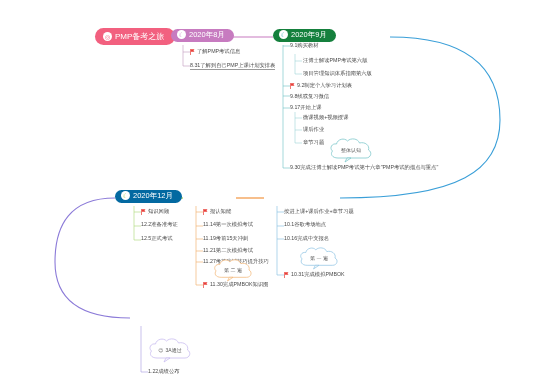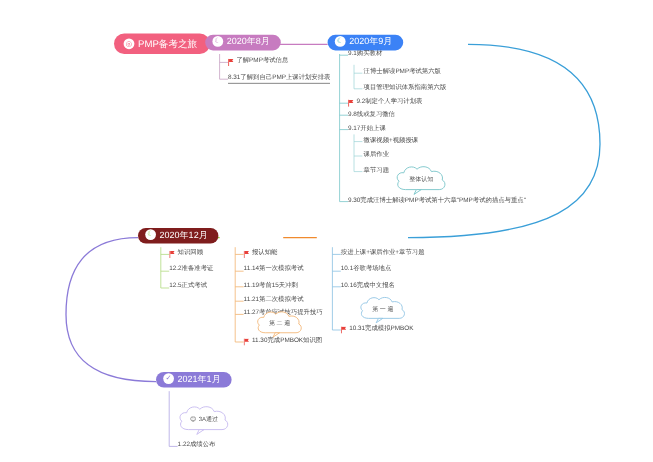--- a/index.html
+++ b/index.html
@@ -132,21 +132,21 @@
     <svg class="flag" viewBox="0 0 10 12">
       <path d="M1 0 L1 12" stroke="#e8403a" stroke-width="1.4" fill="none"></path>
       <path d="M1.8 0.5 L9 0.5 L7 3 L9 5.5 L1.8 5.5 Z" fill="#e8403a"></path>
     </svg>
     <span>了解PMP考试信息</span>
   </div>
   <div class="item" style="left:190px;top:63px;">
     <span class="underline">8.31了解到自己PMP上课计划安排表</span>
   </div>
 
-  <div class="node" style="left:273px;top:29px;background:#3b82f6;text-align:right;">
+  <div class="node" style="left:273px;top:29px;background:#15803d;text-align:right;">
     <span class="nicon" style="background:#ffffff;color:#26a8b0;">☾</span>
     <span>2020年9月</span>
   </div>
 
   <div class="item" style="left:290px;top:43px;">
     <span>9.1购买教材</span>
   </div>
   <div class="item" style="left:303px;top:58px;">
     <span>汪博士解读PMP考试第六版</span>
   </div>
@@ -245,43 +245,39 @@
 
   <div class="cloud" style="left:212px;top:258px;width:42px;height:24px;">
     <svg viewBox="0 0 92 52" width="42" height="24">
       <path d="M20 42 C8 42 4 34 9 28 C2 22 8 12 17 14 C19 4 33 1 39 8
                C46 1 60 3 63 12 C74 9 84 17 81 26 C89 30 86 42 76 42 Z" fill="#ffffff" stroke="#f2b676" stroke-width="1.6" stroke-linejoin="round"></path>
       <path d="M38 42 L34 50 L46 42 Z" fill="#ffffff" stroke="#f2b676" stroke-width="1.6" stroke-linejoin="round"></path>
     </svg>
     <span class="ctext">第 二 遍</span>
   </div>
 
-  <div class="node" style="left:115px;top:190px;background:#7f1d1d;">
+  <div class="node" style="left:115px;top:190px;background:#0369a1;">
     <span class="nicon" style="background:#ffffff;color:#8cc63f;">☾</span>
     <span>2020年12月</span>
   </div>
 
   <div class="item" style="left:141px;top:209px;">
     <svg class="flag" viewBox="0 0 10 12">
       <path d="M1 0 L1 12" stroke="#e8403a" stroke-width="1.4" fill="none"></path>
       <path d="M1.8 0.5 L9 0.5 L7 3 L9 5.5 L1.8 5.5 Z" fill="#e8403a"></path>
     </svg>
     <span>知识回顾</span>
   </div>
   <div class="item" style="left:141px;top:222px;">
     <span>12.2准备准考证</span>
   </div>
   <div class="item" style="left:141px;top:236px;">
     <span>12.5正式考试</span>
   </div>
 
-  <div class="node" style="left:130px;top:310px;background:#8b7ad8;">
-    <span class="nicon" style="background:#ffffff;color:#8b7ad8;">✓</span>
-    <span>2021年1月</span>
-  </div>
 
   <div class="cloud" style="left:147px;top:337px;width:46px;height:26px;">
     <svg viewBox="0 0 92 52" width="46" height="26">
       <path d="M20 42 C8 42 4 34 9 28 C2 22 8 12 17 14 C19 4 33 1 39 8
                C46 1 60 3 63 12 C74 9 84 17 81 26 C89 30 86 42 76 42 Z" fill="#ffffff" stroke="#c9bdf0" stroke-width="1.6" stroke-linejoin="round"></path>
       <path d="M38 42 L34 50 L46 42 Z" fill="#ffffff" stroke="#c9bdf0" stroke-width="1.6" stroke-linejoin="round"></path>
     </svg>
     <span class="cemoji">😊</span>
     <span class="ctext">3A通过</span>
   </div>

